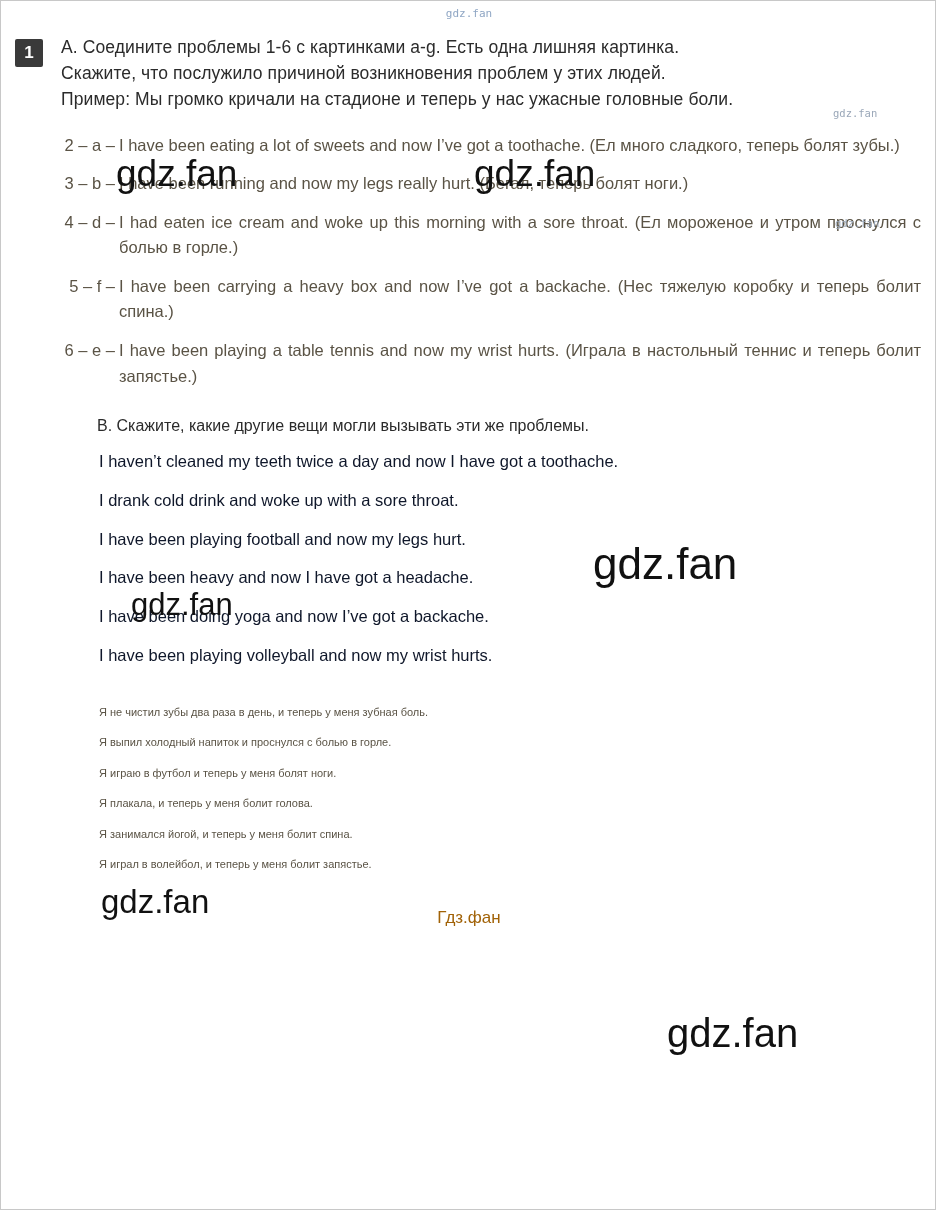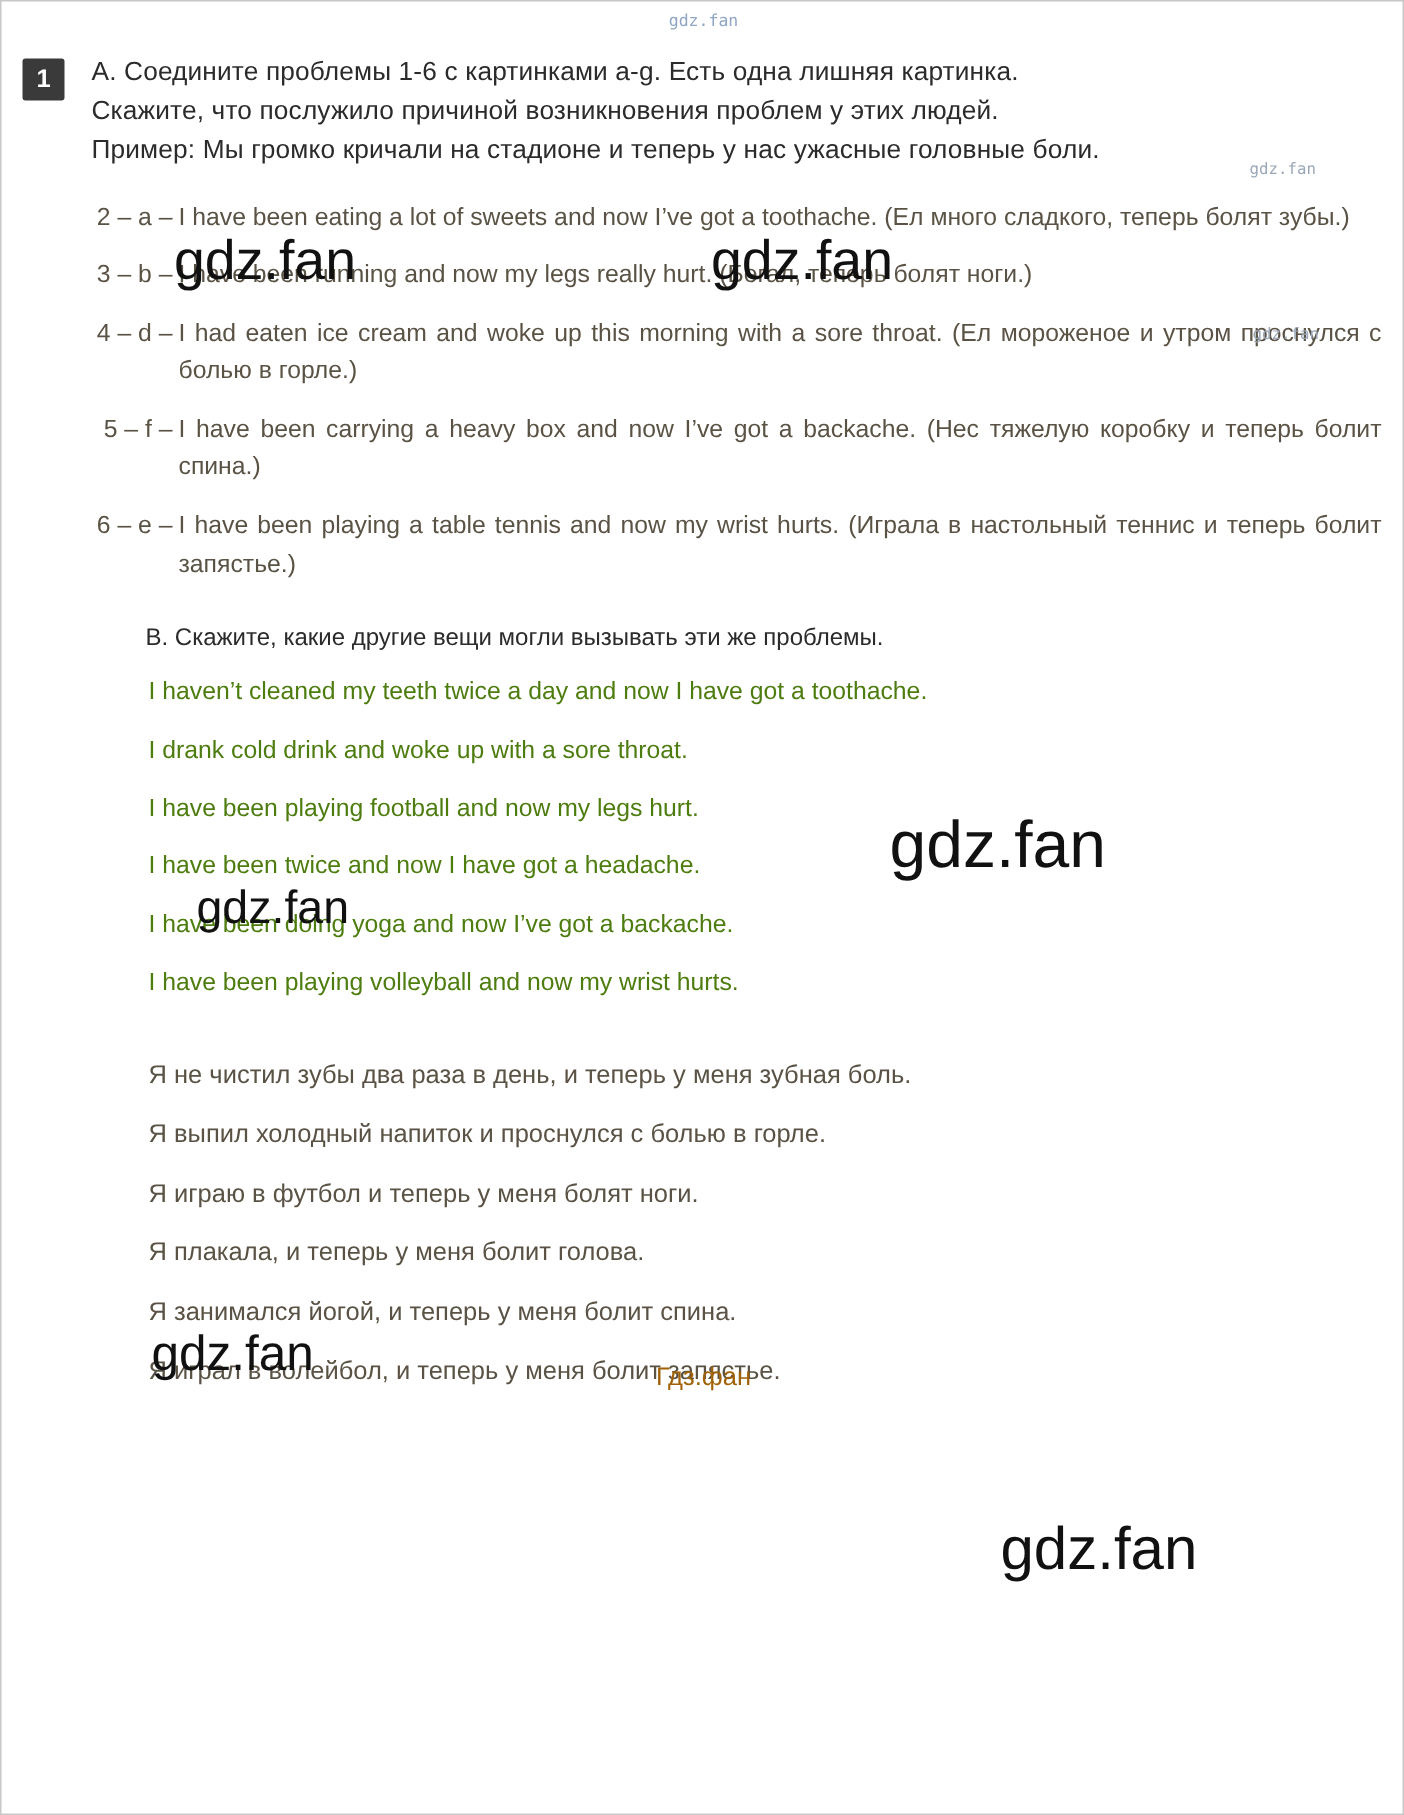--- a/index.html
+++ b/index.html
@@ -87,30 +87,30 @@
     font-weight: normal;
     color: #2b2b2b;
     margin-left: 36px;
   }
   .plainlist {
     margin-top: 14px;
     margin-left: 38px;
   }
   .plainlist .row {
     font-size: 16.5px;
-    color: #4d7c0f;
+    color: #0f172a;
     line-height: 1.5;
     margin-bottom: 14px;
   }
   .ru-list {
     margin-top: 36px;
     margin-left: 38px;
   }
   .ru-list .row {
-    font-size: 17px;
+    font-size: 11px;
     color: #5a5345;
     line-height: 1.5;
     margin-bottom: 14px;
   }
   .footer {
     position: absolute;
     bottom: 14px;
     left: 0;
     width: 936px;
     text-align: center;
@@ -174,21 +174,21 @@
         <span class="body">I have been playing a table tennis and now my wrist hurts. (Играла в настольный теннис и теперь болит запястье.)</span>
       </div>
     </div>
 
     <div class="sec-b">B. Скажите, какие другие вещи могли вызывать эти же проблемы.</div>
 
     <div class="plainlist">
       <div class="row">I haven’t cleaned my teeth twice a day and now I have got a toothache.</div>
       <div class="row">I drank cold drink and woke up with a sore throat.</div>
       <div class="row">I have been playing football and now my legs hurt.</div>
-      <div class="row">I have been twice and now I have got a headache.</div>
+      <div class="row">I have been heavy and now I have got a headache.</div>
       <div class="row">I have been doing yoga and now I’ve got a backache.</div>
       <div class="row">I have been playing volleyball and now my wrist hurts.</div>
     </div>
 
     <div class="ru-list">
       <div class="row">Я не чистил зубы два раза в день, и теперь у меня зубная боль.</div>
       <div class="row">Я выпил холодный напиток и проснулся с болью в горле.</div>
       <div class="row">Я играю в футбол и теперь у меня болят ноги.</div>
       <div class="row">Я плакала, и теперь у меня болит голова.</div>
       <div class="row">Я занимался йогой, и теперь у меня болит спина.</div>

